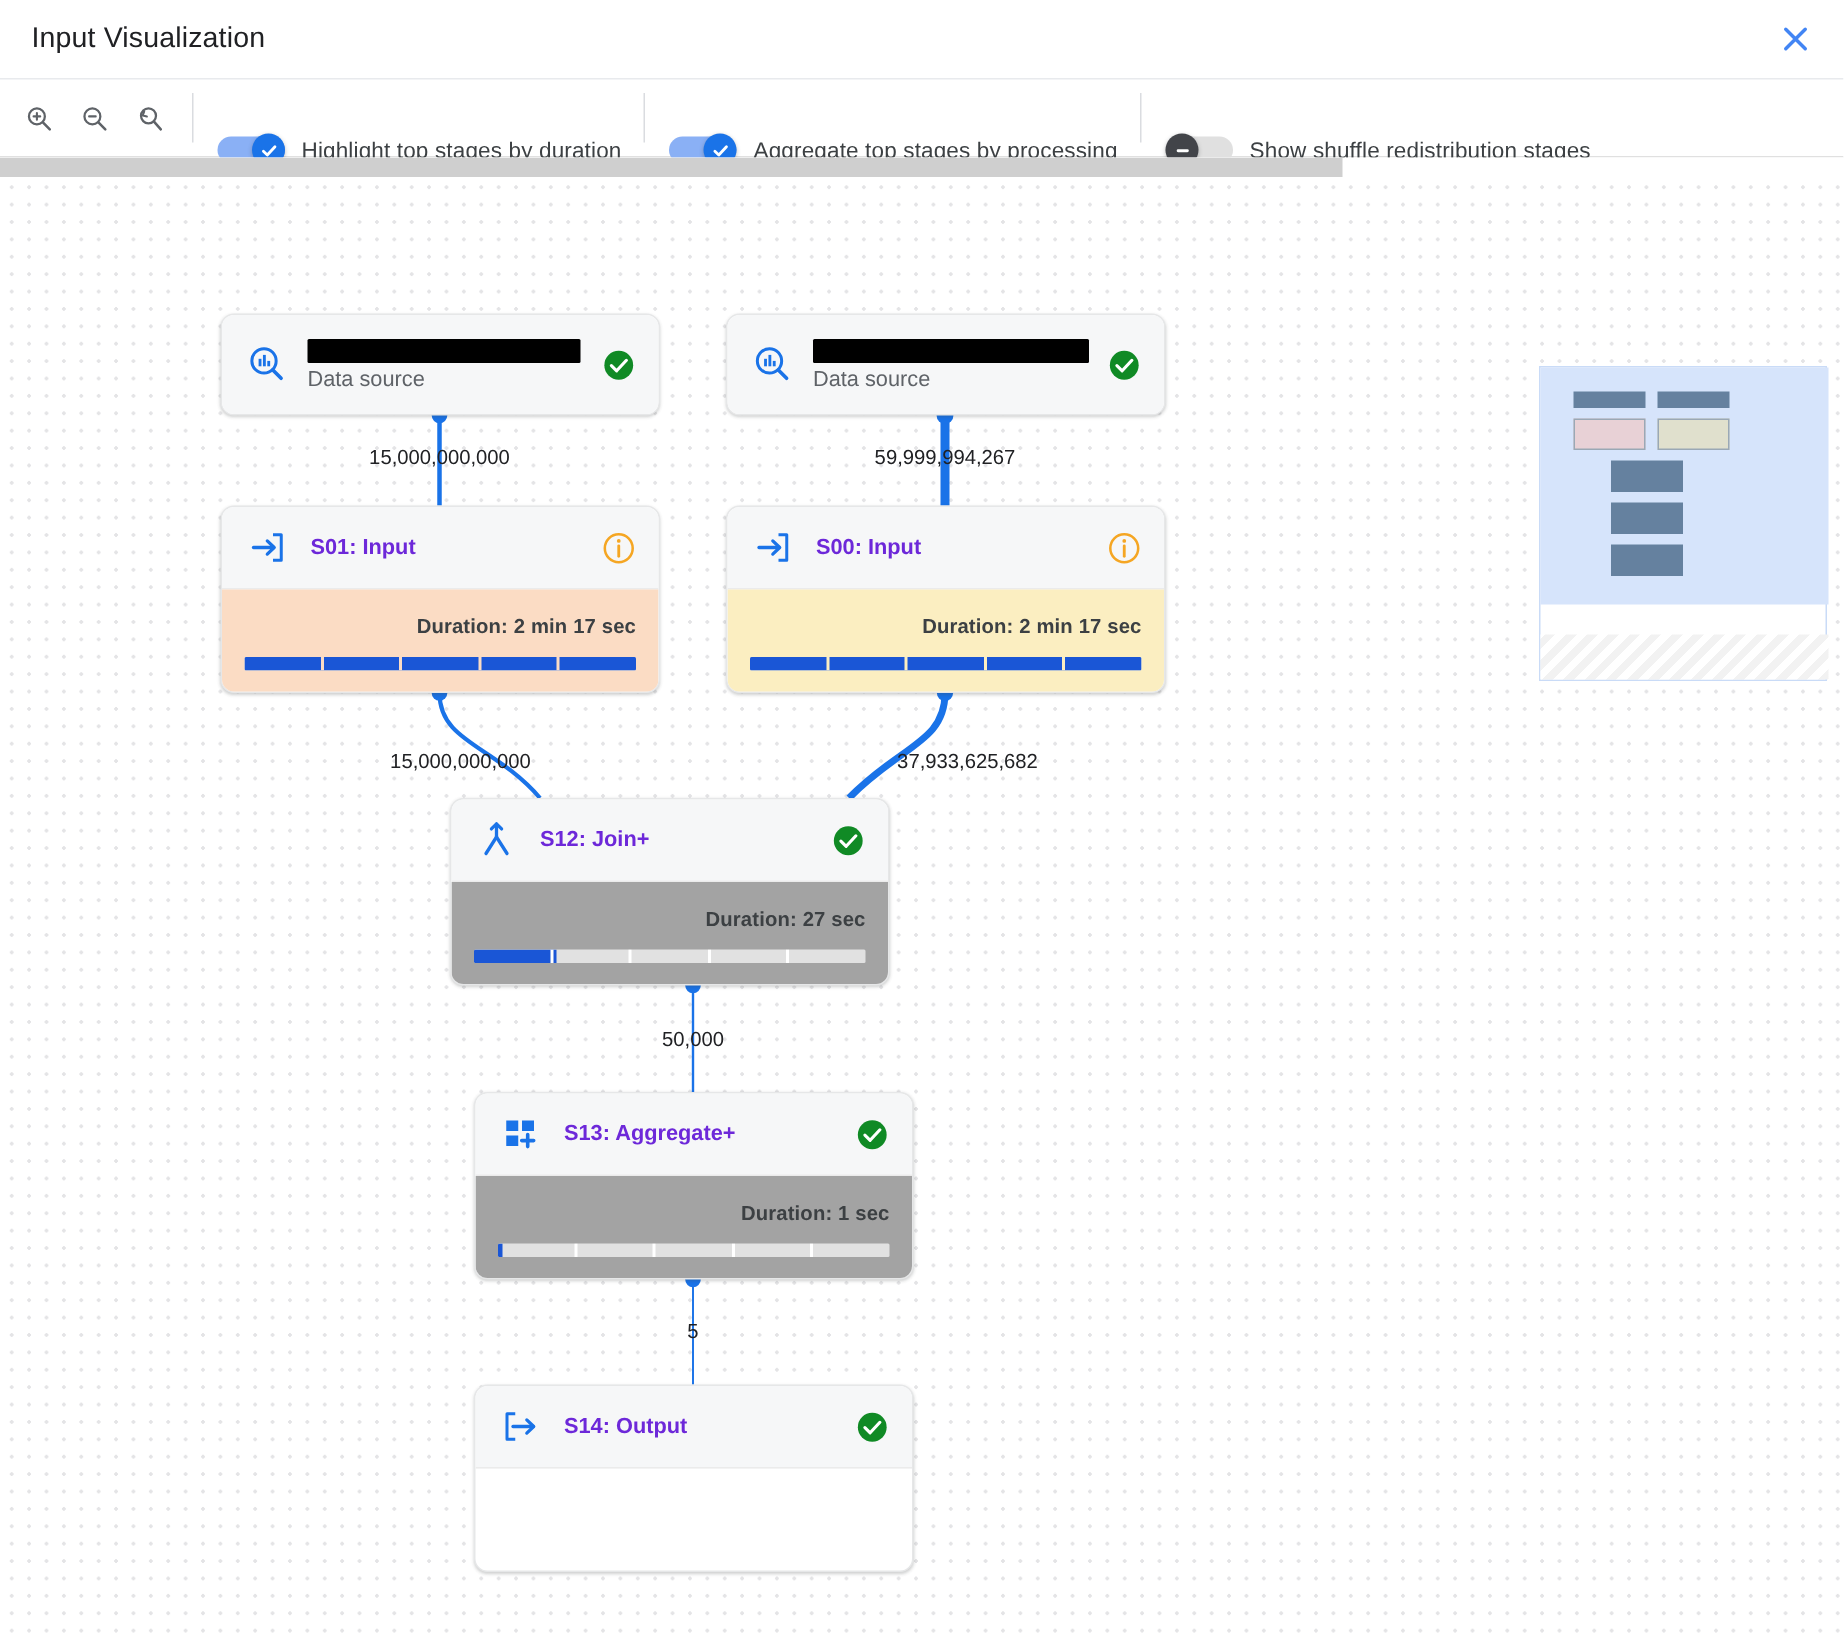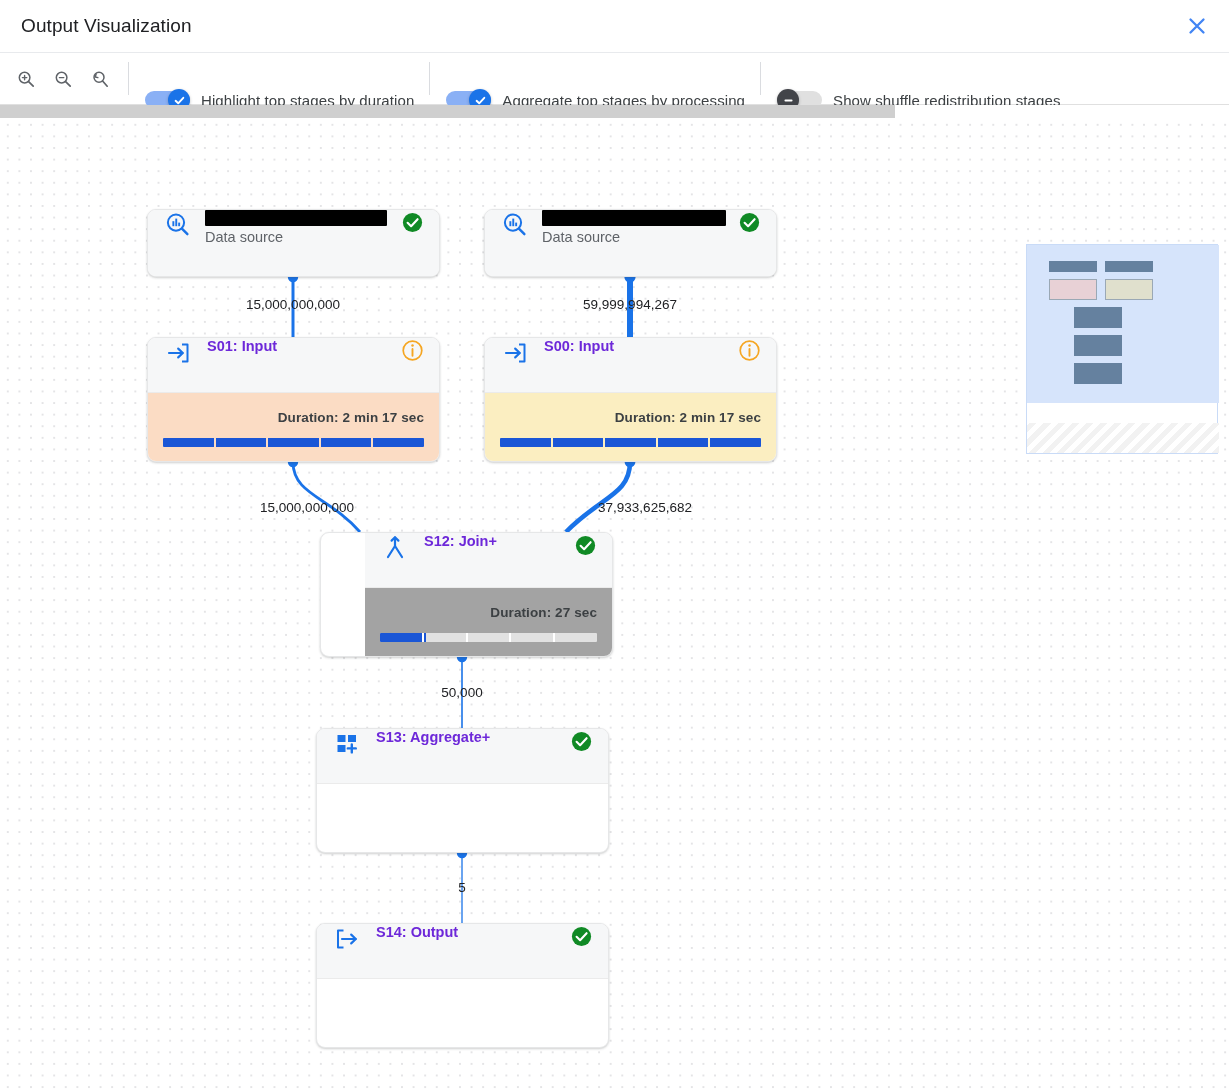--- a/index.html
+++ b/index.html
@@ -79,21 +79,21 @@
   
   .node {
     position:absolute;
     background:#fff;
     border:1px solid #e6e7e8;
     border-radius:9px;
     box-shadow:0 1px 2px rgba(60,64,67,.18), 0 1px 3px rgba(60,64,67,.08);
     overflow:hidden;
   }
   .node-head {
-    display:flex; align-items:flex-start;
+    display:flex; align-items:center;
     height:55px; padding:0 14px 0 15px;
     background:#f6f7f8;
     border-bottom:1px solid #ebebeb;
   }
   .node.datasource .node-head { border-bottom:none; height:100%; }
   .node-icon { width:30px; height:30px; flex:none; display:flex; align-items:center; justify-content:center; }
   .node-title { flex:1; margin-left:14px; font-size:14.5px; font-weight:bold; color:#6d28d9; }
   .node-status { width:25px; height:25px; flex:none; display:flex; align-items:center; justify-content:center; }
 
   
@@ -138,21 +138,21 @@
     position:absolute; left:0; bottom:0; width:192px; height:30px;
     background: repeating-linear-gradient(-45deg, #f2f2f2 0 5px, #ffffff 5px 10px);
   }
 </style>
 </head>
 <body>
 
 <div class="app">
 
   <div class="titlebar">
-    <div class="title-text">Output Visualization</div>
+    <div class="title-text">Input Visualization</div>
     <div class="close-btn">
       <svg width="22" height="22" viewBox="0 0 22 22" aria-hidden="true">
         <path d="M4.5 4.5 L17.5 17.5 M17.5 4.5 L4.5 17.5" stroke="#4285f4" stroke-width="2.3" stroke-linecap="round"></path>
       </svg>
     </div>
   </div>
 
   <div class="toolbar">
 
     <div class="zoom-group">
@@ -363,21 +363,21 @@
               <i></i>
               <i></i>
               <i></i>
               <i></i>
               <i></i>
             </div>
         </div>
       </div>
     </div>
 
-    <div class="node" style="left:320px; top:427px; width:293px; height:125px;padding-left:44px;">
+    <div class="node" style="left:300px; top:427px; width:293px; height:125px;">
       <div class="node-head">
         <div class="node-icon">
           <svg width="28" height="28" viewBox="0 0 28 28" aria-hidden="true">
             <path d="M14 3.5 V12 L7 23" fill="none" stroke="#1a73e8" stroke-width="2.2" stroke-linecap="round" stroke-linejoin="round"></path>
             <path d="M14 12 L21 23" fill="none" stroke="#1a73e8" stroke-width="2.2" stroke-linecap="round"></path>
             <path d="M10.6 6.6 L14 3.2 L17.4 6.6" fill="none" stroke="#1a73e8" stroke-width="2.2" stroke-linecap="round" stroke-linejoin="round"></path>
           </svg>
         </div>
         <div class="node-title">S12: Join+</div>
         <div class="node-status">
@@ -411,20 +411,33 @@
             <rect x="4.5" y="15" width="8" height="7" fill="#1a73e8"></rect>
             <path d="M18.8 14.4 V22.4 M14.8 18.4 H22.8" stroke="#1a73e8" stroke-width="2.4" stroke-linecap="round"></path>
           </svg>
         </div>
         <div class="node-title">S13: Aggregate+</div>
         <div class="node-status">
           <svg width="23" height="23" viewBox="0 0 23 23" aria-hidden="true">
             <circle cx="11.5" cy="11.5" r="9.6" fill="#108a25"></circle>
             <path d="M6.6 11.8 L10.1 15.2 L16.6 8.2" fill="none" stroke="#fff" stroke-width="2.1" stroke-linecap="round" stroke-linejoin="round"></path>
           </svg>
+        </div>
+      </div>
+      <div class="node-body plain">
+        <div class="dur-text">Duration: 1 sec</div>
+        <div class="bar-wrap">
+          <div class="bar-fill" style="width:1.2%;"></div>
+          <div class="bar-ticks">
+              <i></i>
+              <i></i>
+              <i></i>
+              <i></i>
+              <i></i>
+            </div>
         </div>
       </div>
     </div>
 
     <div class="node" style="left:316px; top:818px; width:293px; height:125px;">
       <div class="node-head">
         <div class="node-icon">
           <svg width="28" height="28" viewBox="0 0 28 28" aria-hidden="true">
             <path d="M10.5 5.5 H5 V22.5 H10.5" fill="none" stroke="#1a73e8" stroke-width="2" stroke-linejoin="round"></path>
             <path d="M9 14 H22.6" stroke="#1a73e8" stroke-width="2.2" stroke-linecap="round"></path>

